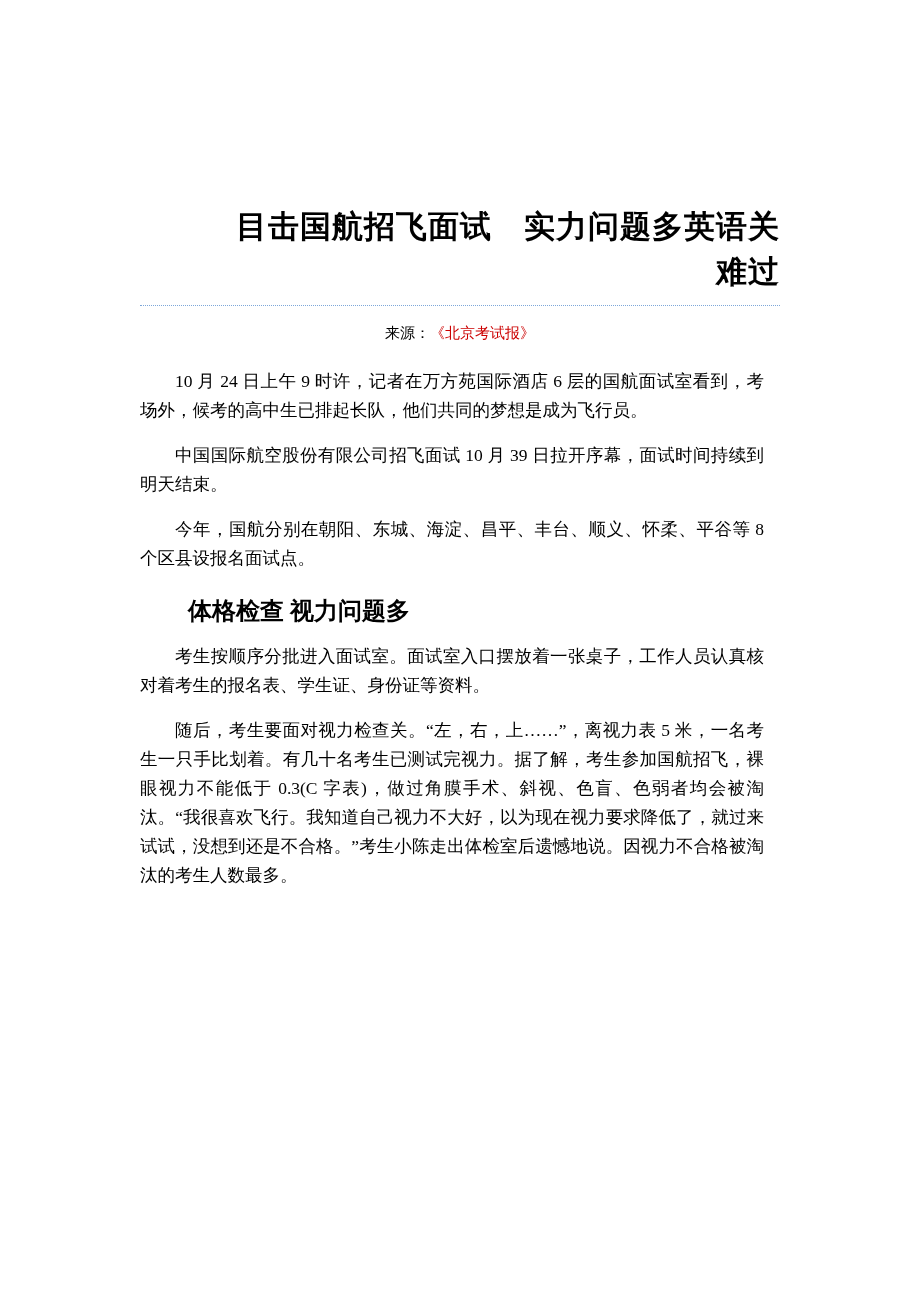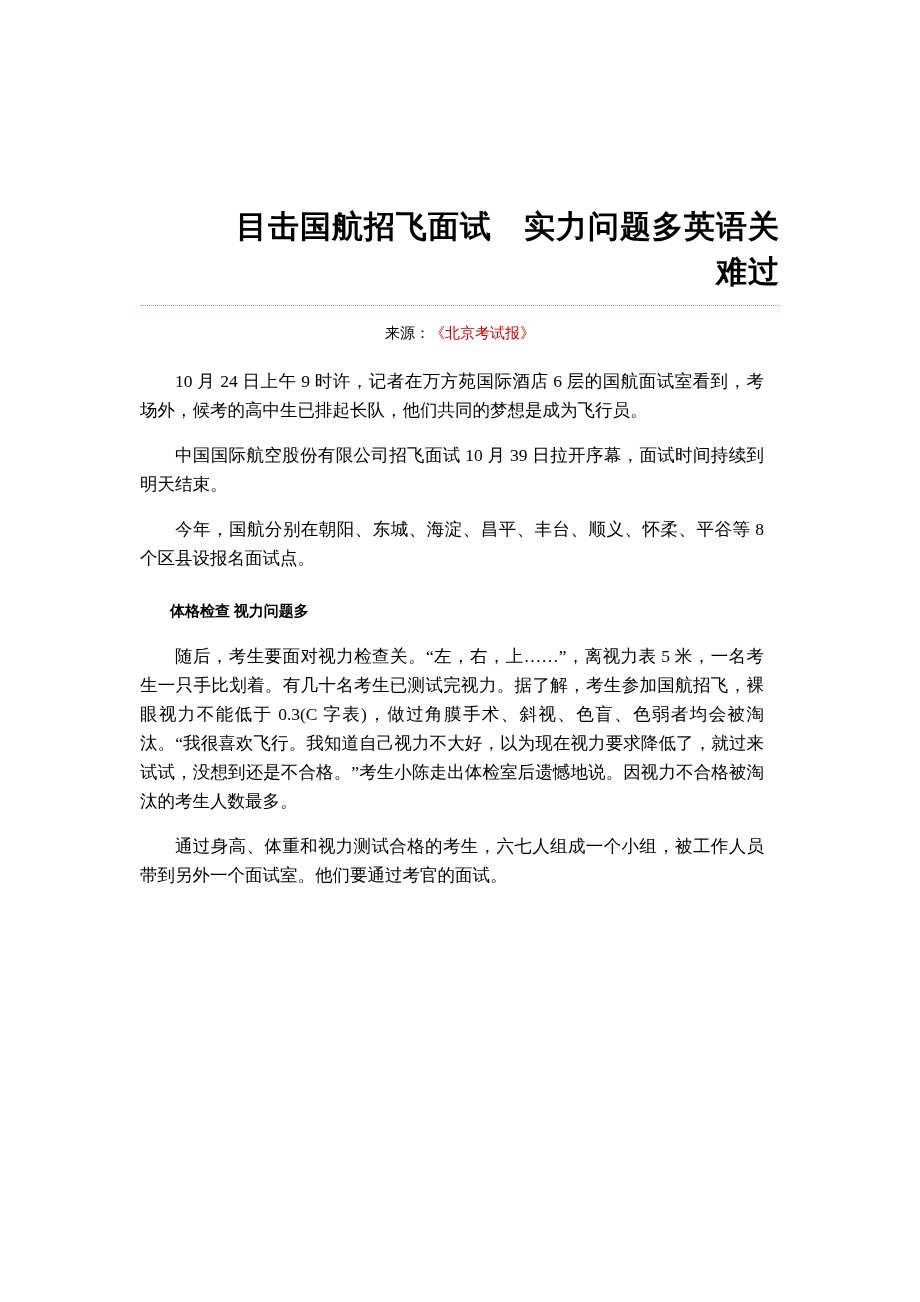--- a/index.html
+++ b/index.html
@@ -45,21 +45,21 @@
     cursor: pointer;
   }
   .para {
     font-size: 17.5px;
     line-height: 29px;
     text-align: justify;
     text-indent: 2em;
     margin: 0 16px 16px 0;
   }
   .subhead {
-    font-size: 15px;
+    font-size: 24px;
     line-height: 29px;
     font-weight: bold;
     text-indent: 2em;
     margin: 24px 0 16px 0;
   }
 </style>
 </head>
 <body>
 
 <div class="page">
@@ -74,18 +74,18 @@
   <div class="source-line">
     <span>来源：</span><a class="source-link">《北京考试报》</a>
   </div>
 
   <p class="para">10 月 24 日上午 9 时许，记者在万方苑国际酒店 6 层的国航面试室看到，考场外，候考的高中生已排起长队，他们共同的梦想是成为飞行员。</p>
   <p class="para">中国国际航空股份有限公司招飞面试 10 月 39 日拉开序幕，面试时间持续到明天结束。</p>
   <p class="para">今年，国航分别在朝阳、东城、海淀、昌平、丰台、顺义、怀柔、平谷等 8 个区县设报名面试点。</p>
 
   <h2 class="subhead">体格检查 视力问题多</h2>
 
+  <p class="para">考生按顺序分批进入面试室。面试室入口摆放着一张桌子，工作人员认真核对着考生的报名表、学生证、身份证等资料。</p>
   <p class="para">随后，考生要面对视力检查关。“左，右，上……”，离视力表 5 米，一名考生一只手比划着。有几十名考生已测试完视力。据了解，考生参加国航招飞，裸眼视力不能低于 0.3(C 字表)，做过角膜手术、斜视、色盲、色弱者均会被淘汰。“我很喜欢飞行。我知道自己视力不大好，以为现在视力要求降低了，就过来试试，没想到还是不合格。”考生小陈走出体检室后遗憾地说。因视力不合格被淘汰的考生人数最多。</p>
 
 
-  <p class="para">通过身高、体重和视力测试合格的考生，六七人组成一个小组，被工作人员带到另外一个面试室。他们要通过考官的面试。</p>
 
 </div>
 
 </body></html>

